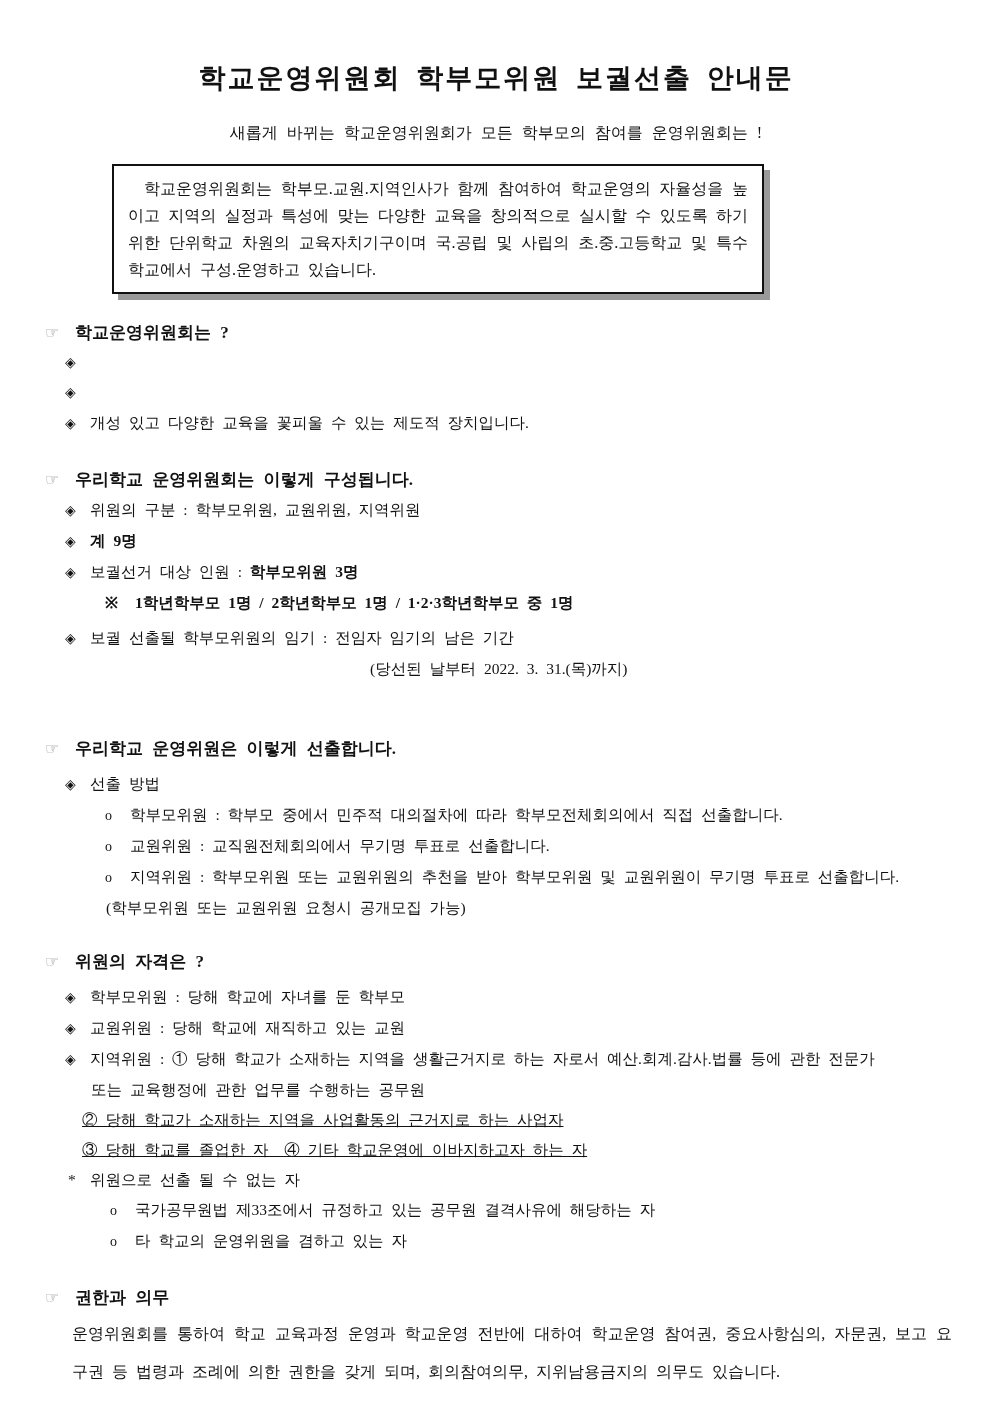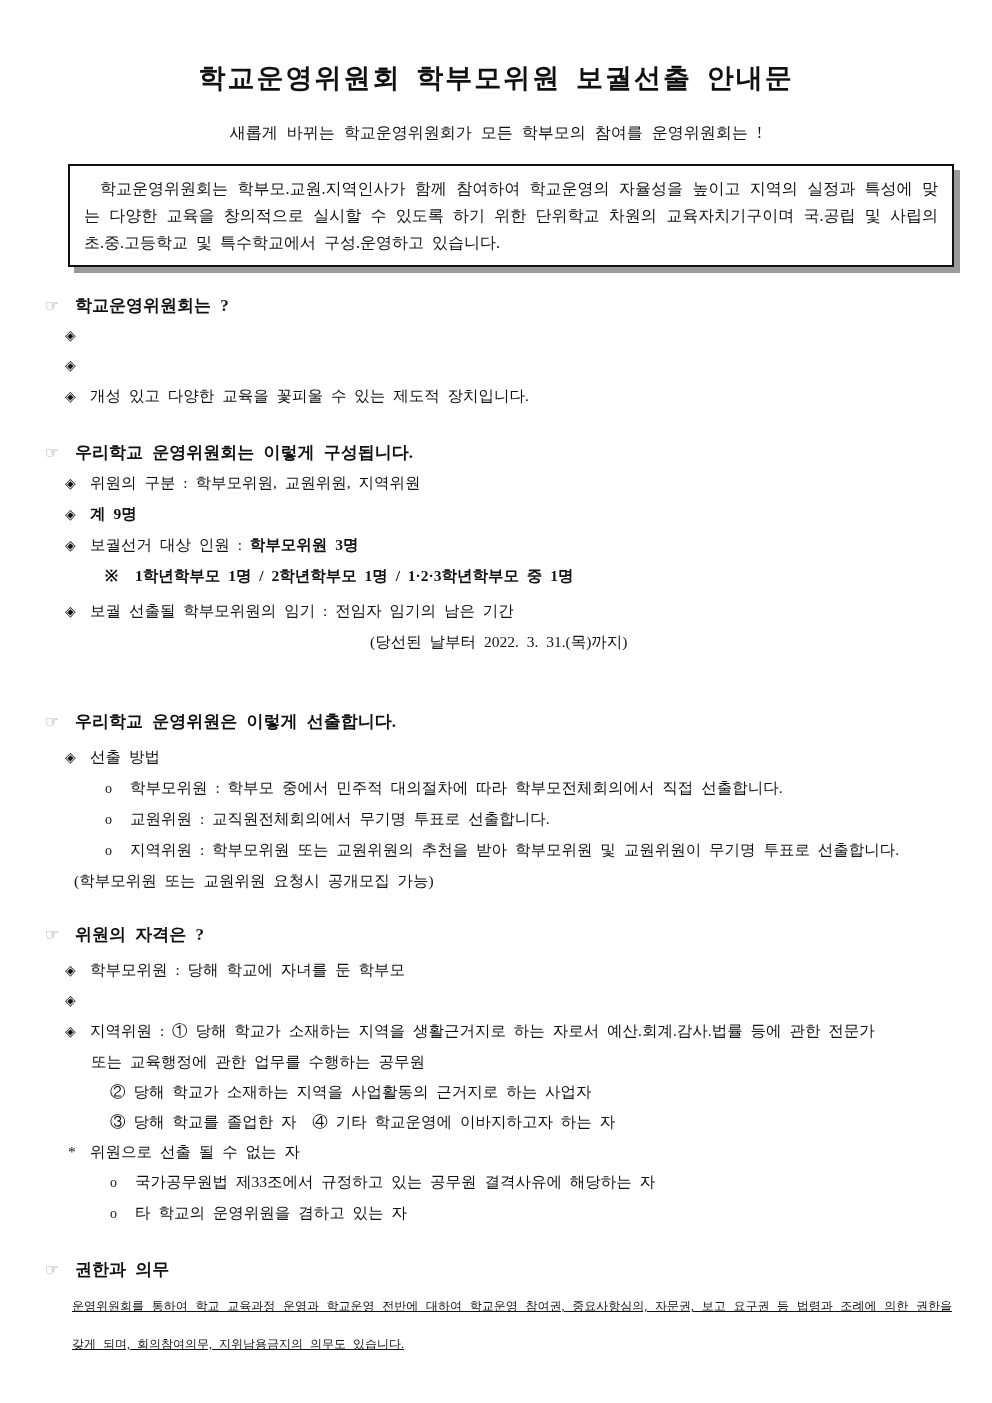--- a/index.html
+++ b/index.html
@@ -24,22 +24,22 @@
   }
   .doc-subtitle {
     margin-top: 26px;
     text-align: center;
     font-size: 16px;
     line-height: 22px;
     word-spacing: 5px;
   }
 
   .intro-box {
-    margin: 20px 0 0 68px;
-    width: 886px;
+    margin: 20px 0 0 112px;
+    width: 652px;
     border: 2px solid #111;
     box-shadow: 6px 6px 0 0 #9a9a9a;
     padding: 9px 14px 9px 14px;
     background: #fff;
   }
   .intro-box p {
     font-size: 16px;
     line-height: 27px;
     text-indent: 16px;
     text-align: justify;
@@ -75,42 +75,41 @@
   .diamond { width: 25px; font-size: 14px; }
   .refmark { width: 30px; font-weight: 700; }
   .circle  { width: 25px; font-size: 14px; }
   .star    { width: 22px; }
 
   .lv1   { padding-left: 65px; }
   .lvref { padding-left: 105px; }
   .lv2   { padding-left: 105px; }
   .lv2d  { padding-left: 110px; }
   .lvstar{ padding-left: 68px; }
-  .paren-c { padding-left: 74px; }
+  .paren-c { padding-left: 106px; }
   .paren-b { padding-left: 370px; }
   .cont-a  { padding-left: 91px; }
-  .cont-b  { padding-left: 110px; }
+  .cont-b  { padding-left: 82px; text-decoration: underline; }
 
   .b { font-weight: 700; }
   .gap { }
 
   .sp-a { margin-top: 24px; }  
   .sp-b { margin-top: 26px; }  
   .sp-c { margin-top: 50px; }  
   .sp-d { margin-top: 24px; }  
   .sp-e { margin-top: 26px; }  
   .sp-line { margin-top: 5px; }
 
   .rights-par {
     padding: 2px 40px 0 72px;
-    font-size: 12px;
+    font-size: 16px;
     line-height: 38px;
     text-align: justify;
     word-spacing: 4px;
-    text-decoration: underline;
   }
 </style>
 </head>
 <body>
 
 <div class="page">
 
   <div class="doc-title">학교운영위원회 학부모위원 보궐선출 안내문</div>
   <div class="doc-subtitle">새롭게 바뀌는 학교운영위원회가 모든 학부모의 참여를 운영위원회는 !</div>
 
@@ -189,20 +188,21 @@
   <div class="sec-head sp-d">
     <span class="pointer">☞</span>
     <span>위원의 자격은 ?</span>
   </div>
   <div class="line lv1 sp-line">
     <span class="mk diamond">◈</span>
     <span>학부모위원 : 당해 학교에 자녀를 둔 학부모</span>
   </div>
   <div class="line lv1">
     <span class="mk diamond">◈</span>
+    <span>교원위원 : 당해 학교에 재직하고 있는 교원</span>
   </div>
   <div class="line lv1">
     <span class="mk diamond">◈</span>
     <span>지역위원 : ① 당해 학교가 소재하는 지역을 생활근거지로 하는 자로서 예산.회계.감사.법률 등에 관한 전문가</span>
   </div>
   <div class="line cont-a">
     <span>또는 교육행정에 관한 업무를 수행하는 공무원</span>
   </div>
   <div class="line cont-b">
     <span>② 당해 학교가 소재하는 지역을 사업활동의 근거지로 하는 사업자</span>

